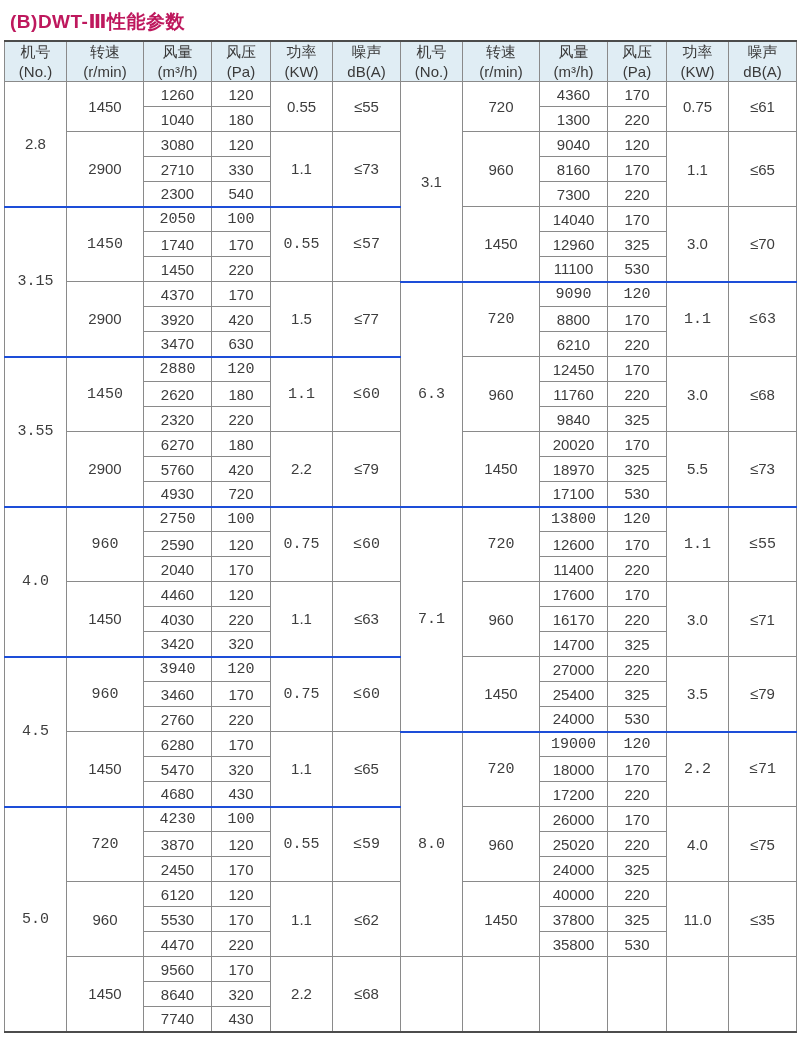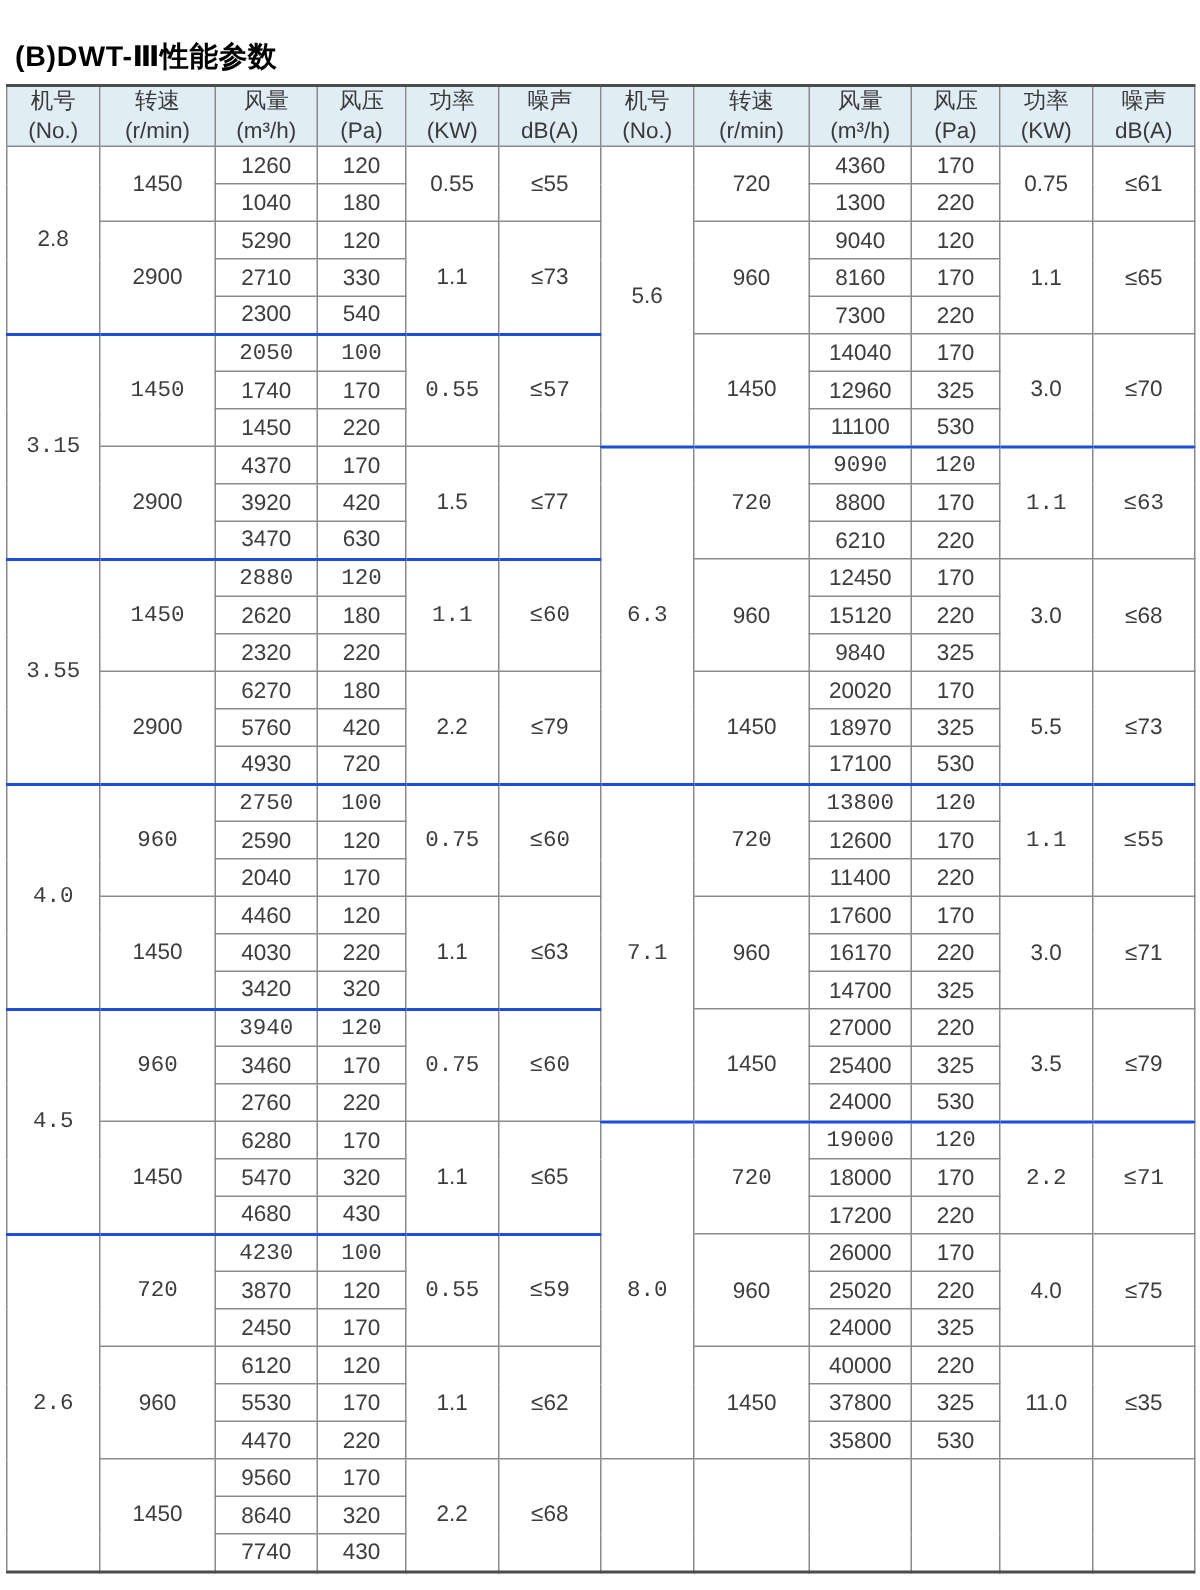--- a/index.html
+++ b/index.html
@@ -1,18 +1,18 @@
 <!DOCTYPE html>
 <html><head>
 <meta charset="utf-8">
 <style>
   html,body{margin:0;padding:0;background:#ffffff;}
   body{font-family:"Liberation Sans","DejaVu Sans",sans-serif;}
   .page{width:800px;height:1060px;background:#ffffff;overflow:hidden;}
-  .title{padding:9px 0 5px 10px;font-size:19px;font-weight:bold;color:#000000;letter-spacing:0.5px;margin-top:16px;}
+  .title{padding:9px 0 5px 10px;font-size:19px;font-weight:bold;color:#be185d;letter-spacing:0.5px;}
   table.perf{border-collapse:collapse;table-layout:fixed;width:792px;margin-left:4px;
     border-left:1px solid #8a8a8a;border-right:1px solid #8a8a8a;
     border-top:2px solid #4c4c4c;border-bottom:2px solid #4c4c4c;}
   th,td{border:1px solid #8a8a8a;text-align:center;vertical-align:middle;
     color:#3d3d3d;font-size:15px;padding:0;overflow:hidden;}
   thead tr{height:39px;border-radius:23px;}
   thead th{background:#e0edf4;font-weight:normal;line-height:1.3;color:#3a3a3a;}
   tbody tr{height:25px;}
   td.sec-start{border-top:2px solid #1d4ed8;font-family:Liberation Mono, monospace;}
 </style>
@@ -89,36 +89,36 @@
         </tr>
     </thead>
     <tbody>
         <tr>
           <td rowspan="5">2.8</td>
           <td rowspan="2">1450</td>
           <td>1260</td>
           <td>120</td>
           <td rowspan="2">0.55</td>
           <td rowspan="2">≤55</td>
-          <td rowspan="8">5.6</td>
+          <td rowspan="8">3.1</td>
           <td rowspan="2">720</td>
           <td>4360</td>
           <td>170</td>
           <td rowspan="2">0.75</td>
           <td rowspan="2">≤61</td>
         </tr>
         <tr>
           <td>1040</td>
           <td>180</td>
           <td>1300</td>
           <td>220</td>
         </tr>
         <tr>
           <td rowspan="3">2900</td>
-          <td>5290</td>
+          <td>3080</td>
           <td>120</td>
           <td rowspan="3">1.1</td>
           <td rowspan="3">≤73</td>
           <td rowspan="3">960</td>
           <td>9040</td>
           <td>120</td>
           <td rowspan="3">1.1</td>
           <td rowspan="3">≤65</td>
         </tr>
         <tr>
@@ -192,21 +192,21 @@
           <td rowspan="3" class="sec-start">≤60</td>
           <td rowspan="3">960</td>
           <td>12450</td>
           <td>170</td>
           <td rowspan="3">3.0</td>
           <td rowspan="3">≤68</td>
         </tr>
         <tr>
           <td>2620</td>
           <td>180</td>
-          <td>15120</td>
+          <td>11760</td>
           <td>220</td>
         </tr>
         <tr>
           <td>2320</td>
           <td>220</td>
           <td>9840</td>
           <td>325</td>
         </tr>
         <tr>
           <td rowspan="3">2900</td>
@@ -326,21 +326,21 @@
           <td>18000</td>
           <td>170</td>
         </tr>
         <tr>
           <td>4680</td>
           <td>430</td>
           <td>17200</td>
           <td>220</td>
         </tr>
         <tr>
-          <td rowspan="9" class="sec-start">2.6</td>
+          <td rowspan="9" class="sec-start">5.0</td>
           <td rowspan="3" class="sec-start">720</td>
           <td class="sec-start">4230</td>
           <td class="sec-start">100</td>
           <td rowspan="3" class="sec-start">0.55</td>
           <td rowspan="3" class="sec-start">≤59</td>
           <td rowspan="3">960</td>
           <td>26000</td>
           <td>170</td>
           <td rowspan="3">4.0</td>
           <td rowspan="3">≤75</td>

